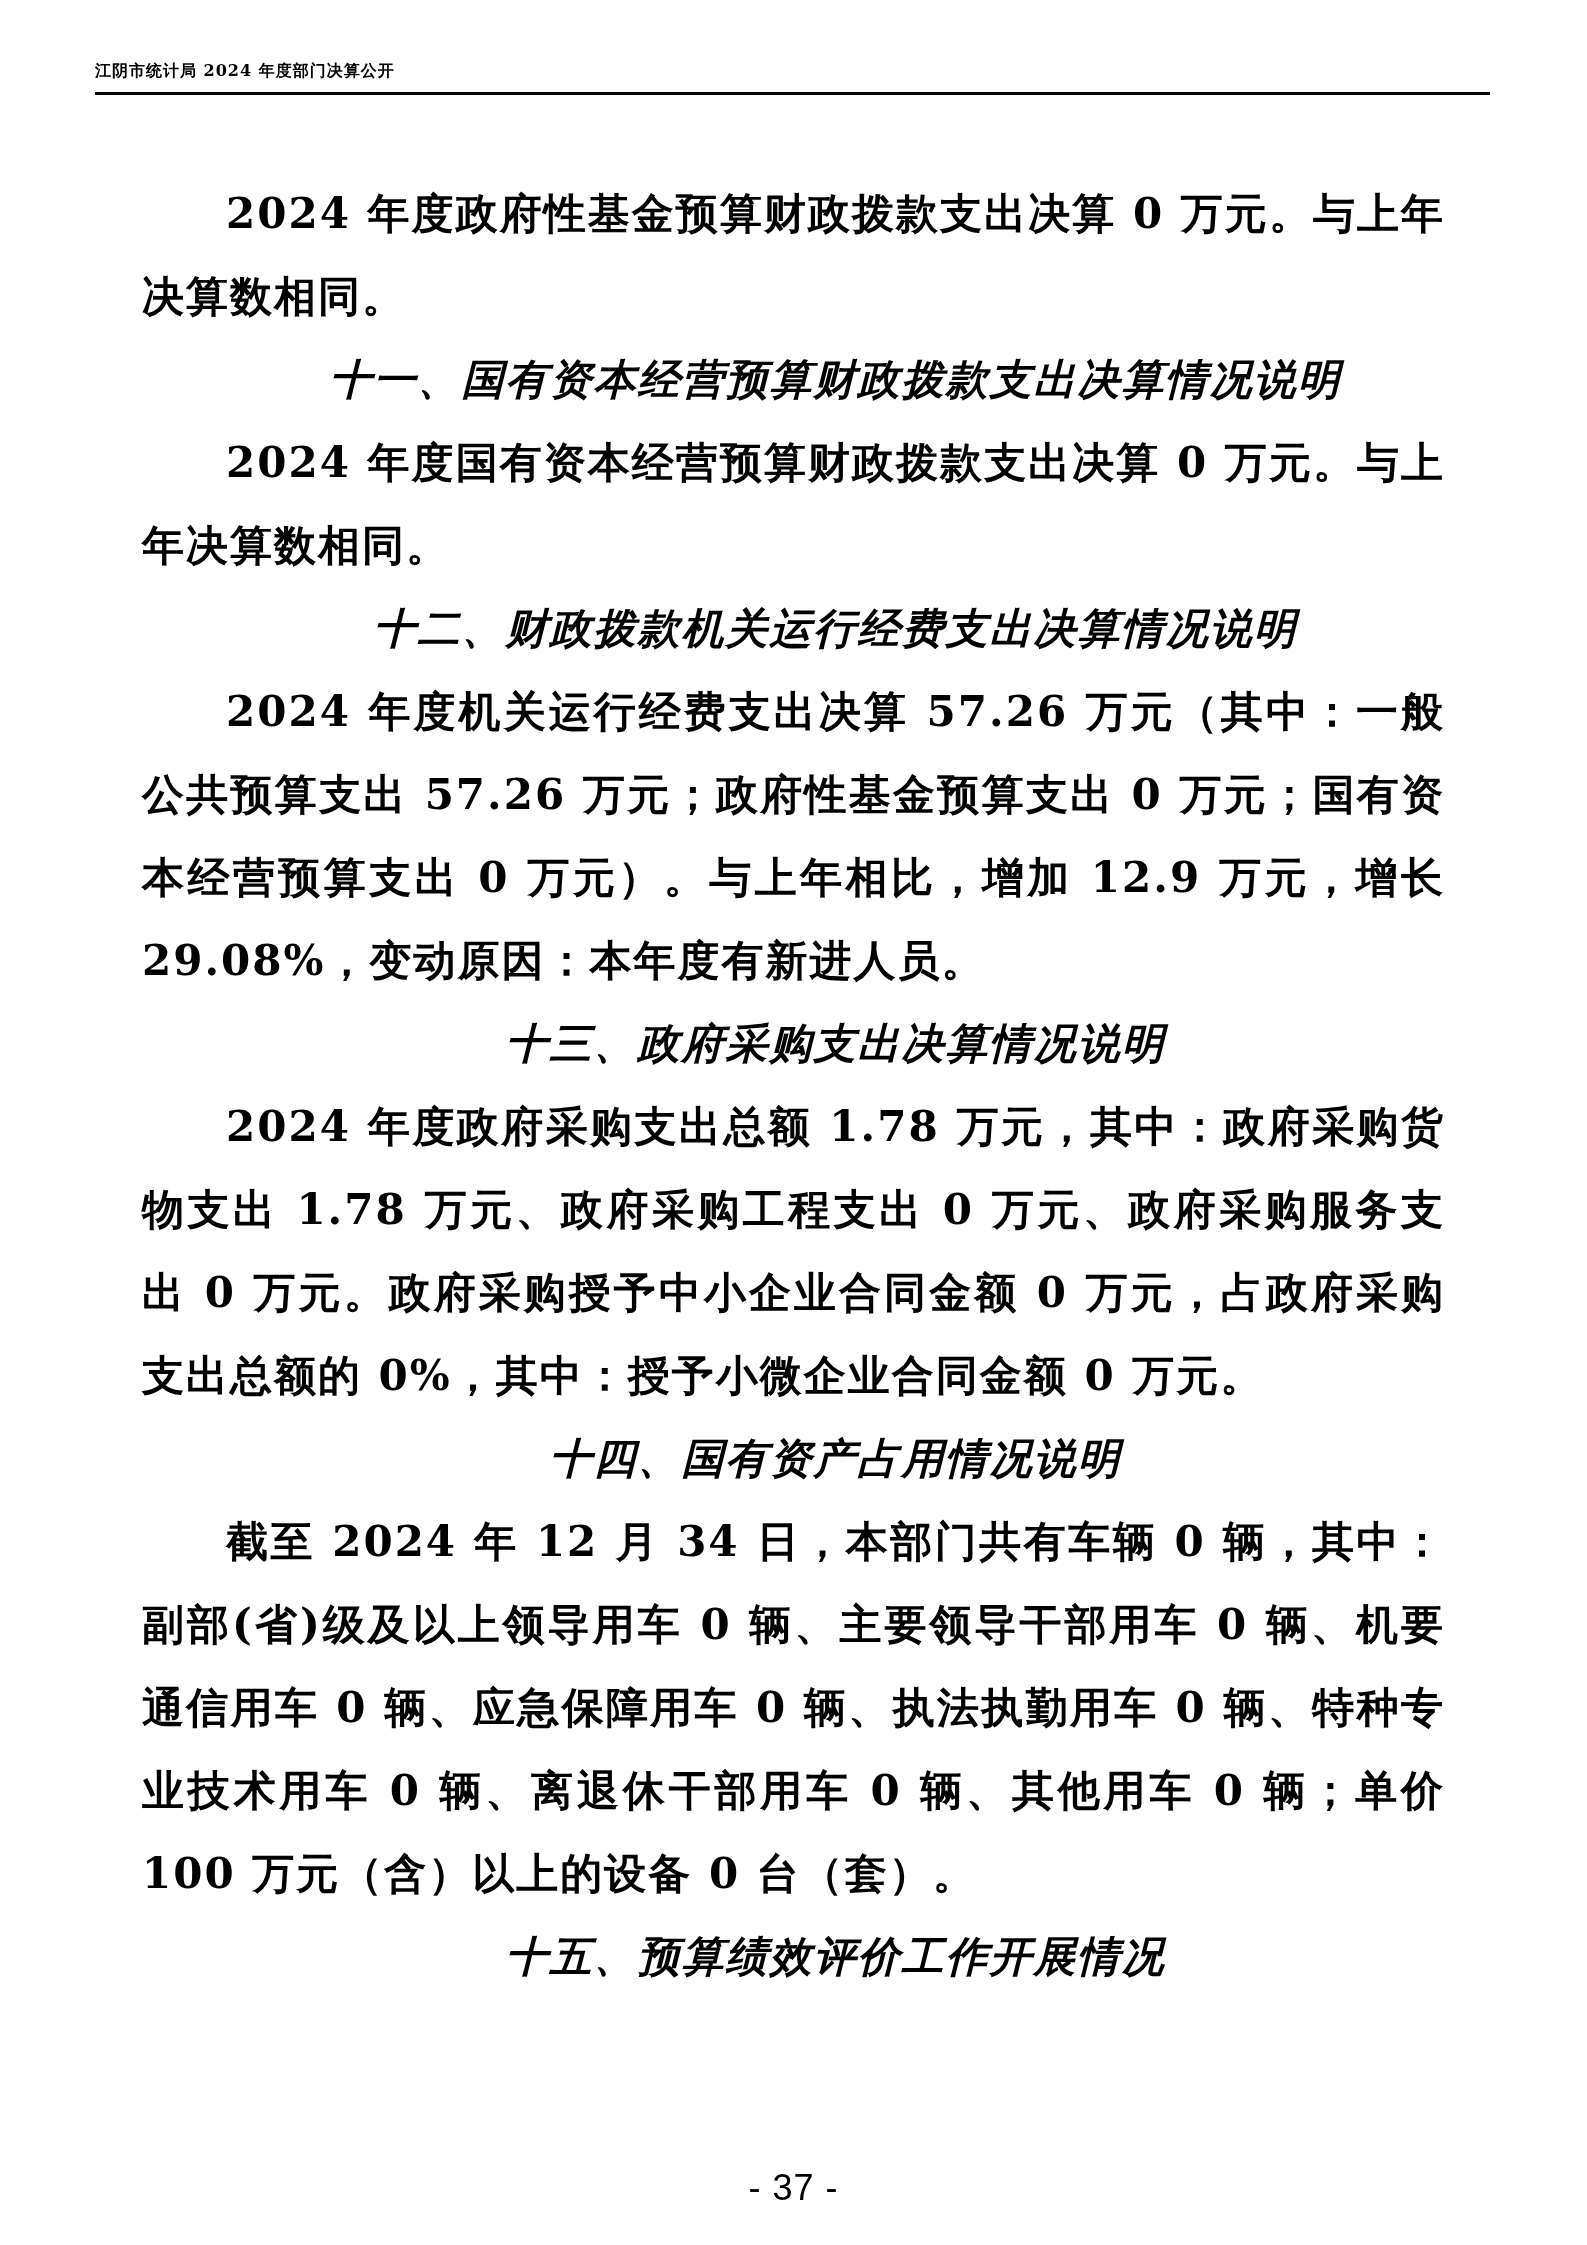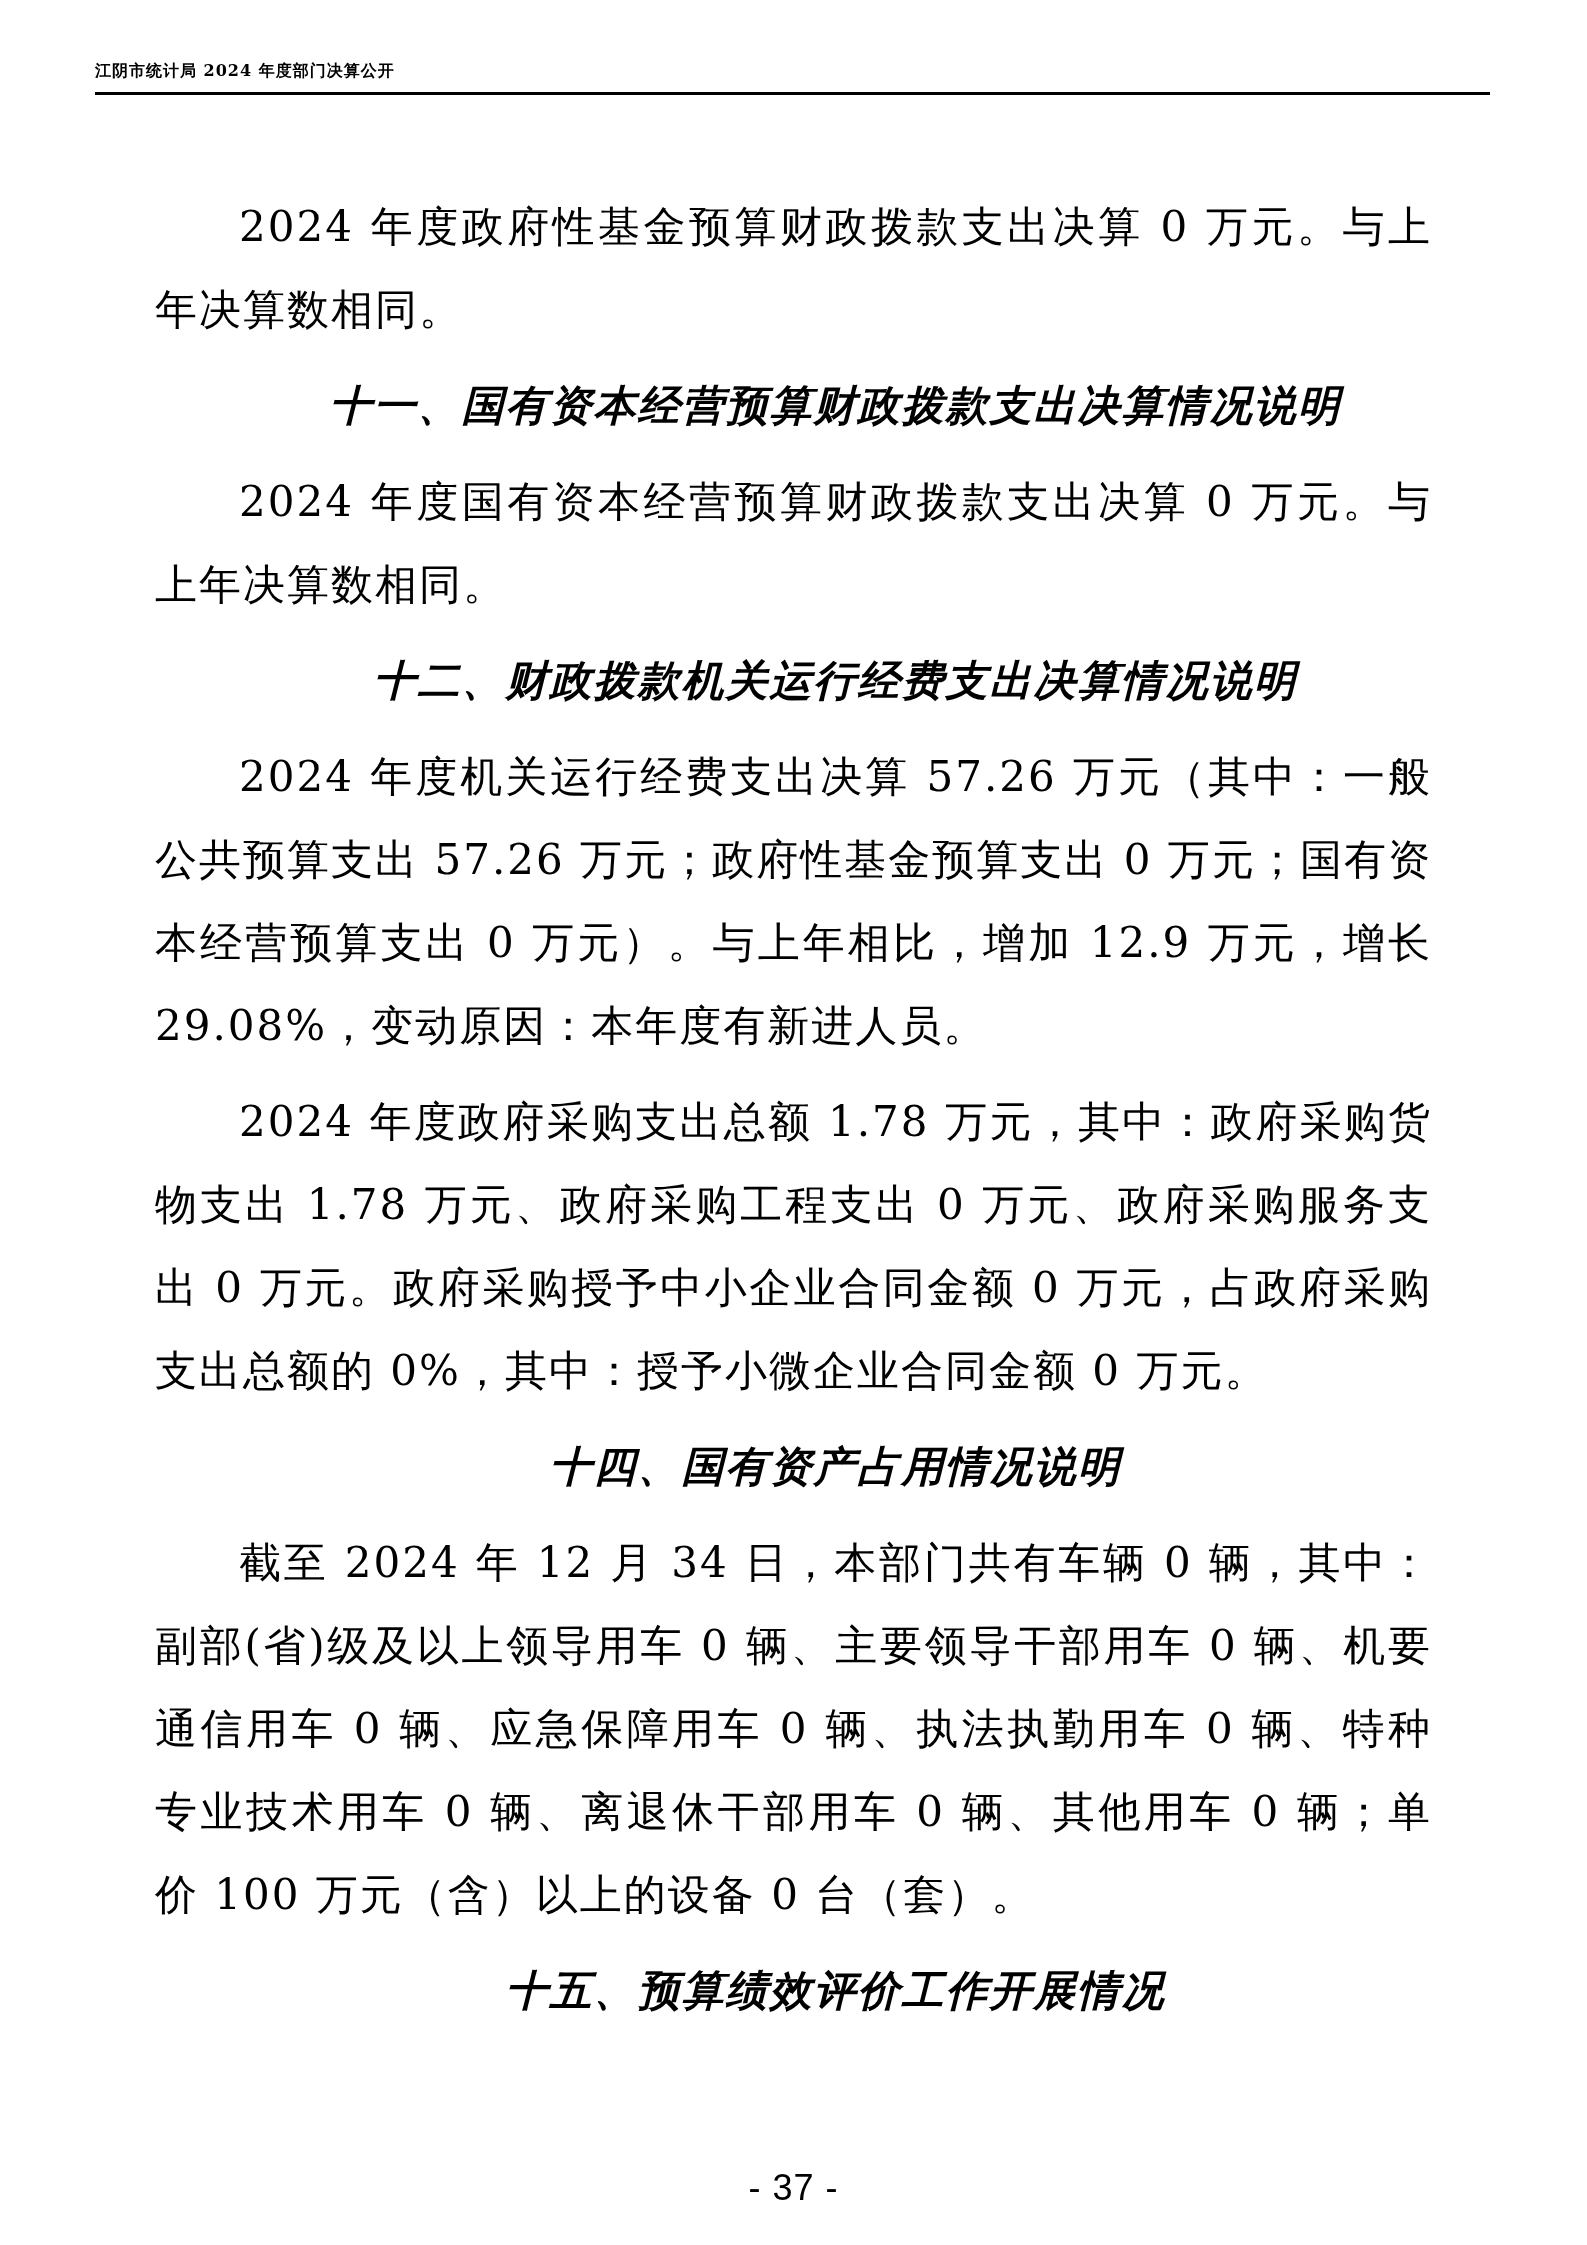--- a/index.html
+++ b/index.html
@@ -39,23 +39,24 @@
     top: 172px;
     left: 142px;
     width: 1303px;
     font-size: 42px;
     line-height: 83px;
     letter-spacing: 2px;
     text-align: justify;
     text-justify: inter-ideograph;
   }
   .document-body p.paragraph {
-    margin: 13px;
+    margin: 0;
     text-indent: 2em;
     text-align: justify;
+    font-weight: bold;
   }
   .document-body h2.heading {
     margin: 0;
     font-size: 42px;
     font-weight: bold;
     text-indent: 2em;
     text-align: center;
     letter-spacing: 2px;
     font-style: italic;
   }
@@ -77,20 +78,21 @@
   <div class="header-title">江阴市统计局 2024 年度部门决算公开</div>
   <div class="header-rule"></div>
 </header>
 
 <main class="document-body">
     <p class="paragraph">2024 年度政府性基金预算财政拨款支出决算 0 万元。与上年决算数相同。</p>
     <h2 class="heading">十一、国有资本经营预算财政拨款支出决算情况说明</h2>
     <p class="paragraph">2024 年度国有资本经营预算财政拨款支出决算 0 万元。与上年决算数相同。</p>
     <h2 class="heading">十二、财政拨款机关运行经费支出决算情况说明</h2>
     <p class="paragraph">2024 年度机关运行经费支出决算 57.26 万元（其中：一般公共预算支出 57.26 万元；政府性基金预算支出 0 万元；国有资本经营预算支出 0 万元）。与上年相比，增加 12.9 万元，增长 29.08%，变动原因：本年度有新进人员。</p>
+    <h2 class="heading">十三、政府采购支出决算情况说明</h2>
     <p class="paragraph">2024 年度政府采购支出总额 1.78 万元，其中：政府采购货物支出 1.78 万元、政府采购工程支出 0 万元、政府采购服务支出 0 万元。政府采购授予中小企业合同金额 0 万元，占政府采购支出总额的 0%，其中：授予小微企业合同金额 0 万元。</p>
     <h2 class="heading">十四、国有资产占用情况说明</h2>
     <p class="paragraph">截至 2024 年 12 月 34 日，本部门共有车辆 0 辆，其中：副部(省)级及以上领导用车 0 辆、主要领导干部用车 0 辆、机要通信用车 0 辆、应急保障用车 0 辆、执法执勤用车 0 辆、特种专业技术用车 0 辆、离退休干部用车 0 辆、其他用车 0 辆；单价 100 万元（含）以上的设备 0 台（套）。</p>
     <h2 class="heading">十五、预算绩效评价工作开展情况</h2>
   </main>
 
 <footer class="page-footer">
   <span>- 37 -</span>
 </footer>
 

